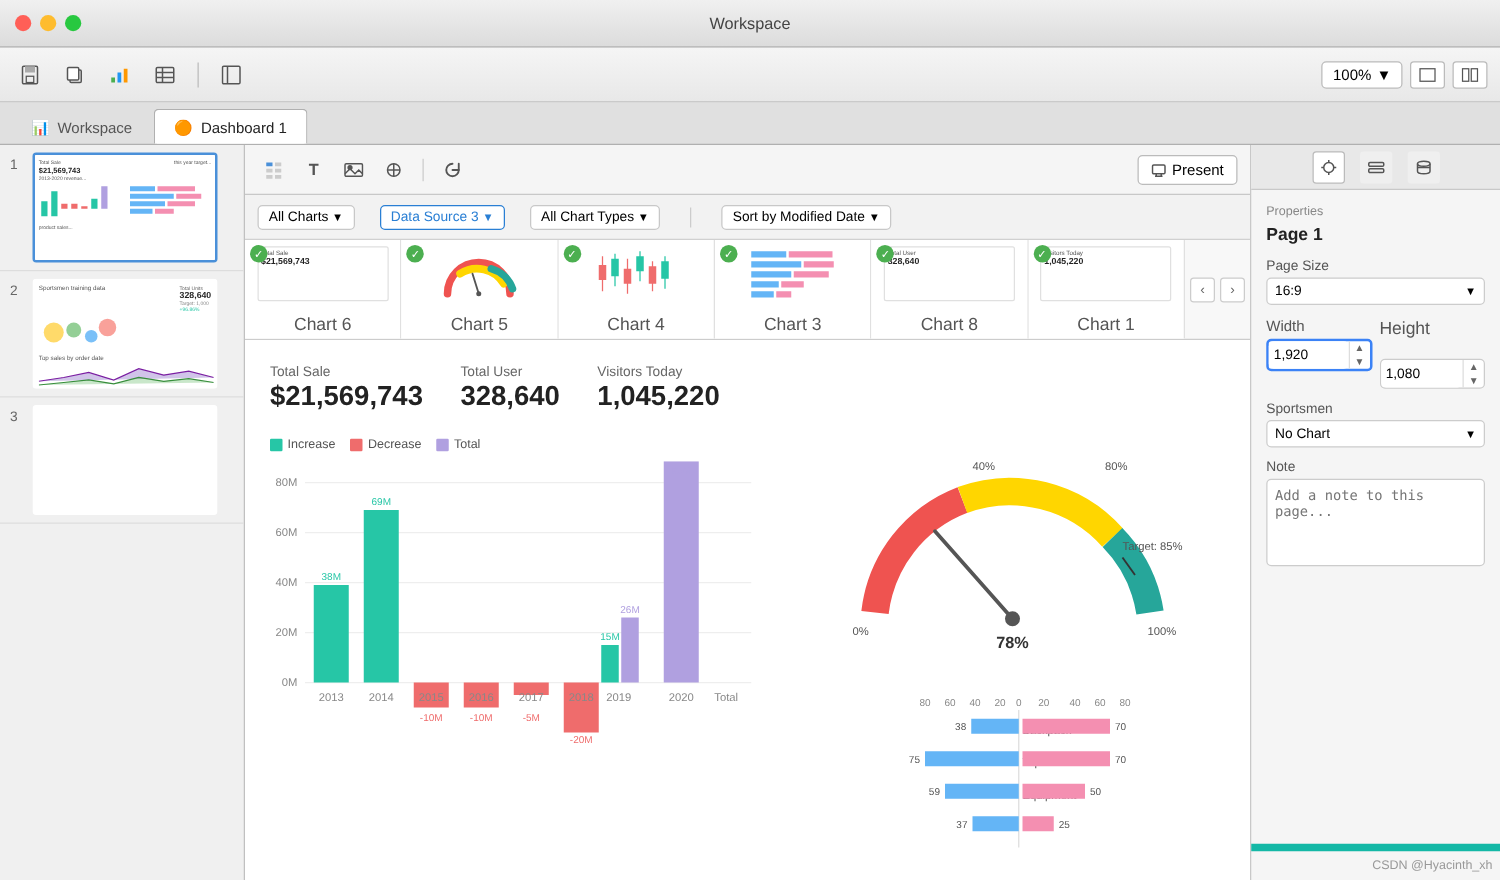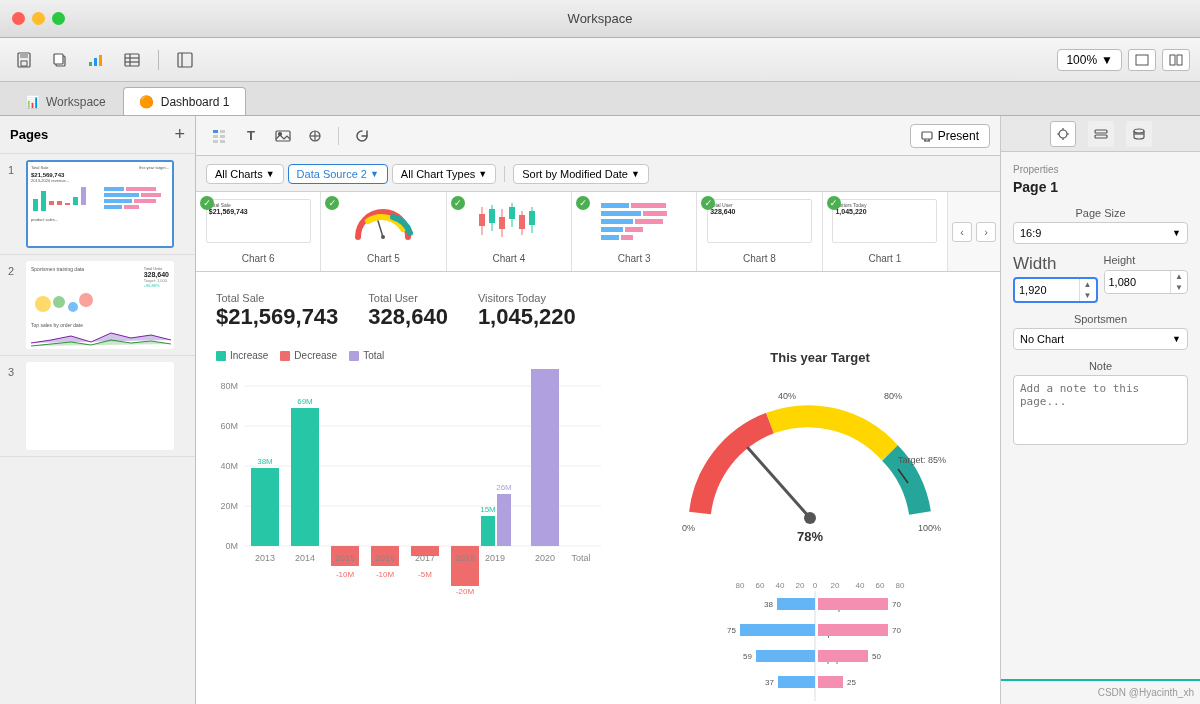--- a/index.html
+++ b/index.html
@@ -155,21 +155,21 @@
       display: flex;
       align-items: stretch;
     }
     .charts-filter-bar {
       height: 36px;
       background: #f2f2f2;
       border-bottom: 1px solid #d0d0d0;
       display: flex;
       align-items: center;
       padding: 0 10px;
-      gap: 4px;
+      gap: 20px;
     }
     .filter-btn {
       border: 1px solid #c8c8c8; border-radius: 4px;
       background: white; padding: 3px 8px;
       font-size: 11px; cursor: pointer;
       display: flex; align-items: center; gap: 3px;
     }
     .filter-btn.active { color: #2a7fd4; border-color: #2a7fd4; }
     .filter-sep { width: 1px; height: 16px; background: #ccc; margin: 0 4px; }
 
@@ -194,21 +194,21 @@
       background: white;
       display: flex;
       flex-direction: column;
       align-items: center;
       justify-content: center;
       cursor: pointer;
       padding: 4px;
       position: relative;
     }
     .chart-card-inner { width: 100%; height: 52px; display: flex; flex-direction: column; align-items: center; }
-    .chart-label { font-size: 10px; color: #555; margin-top: 2px; }
+    .chart-label { font-size: 14px; color: #555; margin-top: 2px; }
     .check-badge {
       position: absolute; top: 4px; left: 4px;
       width: 14px; height: 14px;
       background: #4CAF50; border-radius: 50%;
       color: white; font-size: 9px;
       display: flex; align-items: center; justify-content: center;
     }
 
     
     .dashboard-canvas {
@@ -239,21 +239,21 @@
       width: 26px; height: 26px;
       display: flex; align-items: center; justify-content: center;
       border: 1px solid transparent; border-radius: 3px;
       cursor: pointer; color: #555; font-size: 13px;
     }
     .rp-tab-btn.active { background: white; border-color: #bbb; }
     .rp-content { padding: 12px; flex: 1; overflow-y: auto; }
     .rp-section-label { font-size: 10px; color: #888; margin-bottom: 4px; font-weight: 500; }
     .rp-title { font-size: 14px; font-weight: 600; color: #222; margin-bottom: 12px; }
     .rp-row { margin-bottom: 10px; }
-    .rp-row label { font-size: 11px; color: #555; display: block; margin-bottom: 3px; text-align: center; }
+    .rp-row label { font-size: 11px; color: #555; display: block; margin-bottom: 3px; }
     .rp-select {
       width: 100%; border: 1px solid #ccc; border-radius: 4px;
       background: white; padding: 4px 6px; font-size: 11px;
       display: flex; align-items: center; justify-content: space-between;
       cursor: pointer;
     }
     .rp-number-row { display: flex; gap: 6px; }
     .rp-number-field {
       flex: 1;
     }
@@ -364,24 +364,20 @@
   </div>
   <div class="tab active">
     <span>🟠</span>
     <span>Dashboard 1</span>
   </div>
 </div>
 
 <div class="main-layout">
 
   <div class="pages-panel">
-    <div class="pages-header">
-      <span>Pages</span>
-      <button style="border:none;background:transparent;font-size:18px;cursor:pointer;color:#555;">+</button>
-    </div>
     <div class="pages-list">
 
       <div class="page-item active">
         <span class="page-num">1</span>
         <div class="page-thumb">
           <div style="width:100%;height:100%;background:white;padding:3px;overflow:hidden;">
 
             <div style="display:flex;justify-content:space-between;margin-bottom:2px;">
               <div style="font-size:4px;color:#555;">Total Sale</div>
               <div style="font-size:4px;color:#555;">this year target...</div>
@@ -503,21 +499,21 @@
         <span>Present</span>
       </button>
     </div>
 
     <div class="charts-filter-bar">
       <button class="filter-btn">
         <span>All Charts</span>
         <span style="font-size:9px;">▼</span>
       </button>
       <button class="filter-btn active" style="color:#2a7fd4;border-color:#2a7fd4;">
-        <span>Data Source 2</span>
+        <span>Data Source 3</span>
         <span style="font-size:9px;">▼</span>
       </button>
       <button class="filter-btn">
         <span>All Chart Types</span>
         <span style="font-size:9px;">▼</span>
       </button>
       <div class="filter-sep"></div>
       <button class="filter-btn">
         <span>Sort by Modified Date</span>
         <span style="font-size:9px;">▼</span>
@@ -706,21 +702,20 @@
             <text x="249" y="192" font-size="9" fill="#888" text-anchor="middle">2018</text>
             <text x="279" y="192" font-size="9" fill="#888" text-anchor="middle">2019</text>
             <text x="329" y="192" font-size="9" fill="#888" text-anchor="middle">2020</text>
             <text x="365" y="192" font-size="9" fill="#888" text-anchor="middle">Total</text>
           </svg>
         </div>
 
         <div class="dashboard-right">
 
           <div style="margin-bottom:20px;">
-            <div class="chart-title" style="text-align:center;">This year Target</div>
             <svg width="300" height="180" viewBox="0 0 300 180">
 
               <path d="M 40 140 A 110 110 0 0 1 110 50" fill="none" stroke="#ef5350" stroke-width="22" stroke-linecap="butt"></path>
 
               <path d="M 110 50 A 110 110 0 0 1 230 80" fill="none" stroke="#ffd600" stroke-width="22" stroke-linecap="butt"></path>
 
               <path d="M 230 80 A 110 110 0 0 1 260 140" fill="none" stroke="#26a69a" stroke-width="22" stroke-linecap="butt"></path>
 
               <text x="22" y="158" font-size="9" fill="#555">0%</text>
               <text x="118" y="26" font-size="9" fill="#555">40%</text>
@@ -818,33 +813,33 @@
       <div class="rp-row">
         <label>Page Size</label>
         <div class="rp-select">
           <span>16:9</span>
           <span style="font-size:9px;">▼</span>
         </div>
       </div>
 
       <div class="rp-number-row">
         <div class="rp-number-field">
-          <div style="font-size:17px;color:#555;margin-bottom:3px;">Width</div>
+          <div style="font-size:12px;color:#555;margin-bottom:3px;">Width</div>
           <div style="display:flex;border:2px solid #3b82f6;border-radius:4px;background:white;">
             <div class="rp-number-input" style="flex:1;border:none;padding:4px 4px;">
               <span>1,920</span>
             </div>
             <div style="display:flex;flex-direction:column;border-left:1px solid #ddd;padding:0 2px;">
               <span style="font-size:8px;color:#666;cursor:pointer;padding:1px 2px;">▲</span>
               <span style="font-size:8px;color:#666;cursor:pointer;padding:1px 2px;">▼</span>
             </div>
           </div>
         </div>
         <div class="rp-number-field">
-          <div style="font-size:11px;color:#555;margin-bottom:4px;">Height</div>
+          <div style="font-size:14px;color:#555;margin-bottom:17px;">Height</div>
           <div style="display:flex;border:1px solid #ccc;border-radius:4px;background:white;">
             <div class="rp-number-input" style="flex:1;border:none;padding:4px 4px;">
               <span>1,080</span>
             </div>
             <div style="display:flex;flex-direction:column;border-left:1px solid #ddd;padding:0 2px;">
               <span style="font-size:8px;color:#666;cursor:pointer;padding:1px 2px;">▲</span>
               <span style="font-size:8px;color:#666;cursor:pointer;padding:1px 2px;">▼</span>
             </div>
           </div>
         </div>
@@ -857,18 +852,18 @@
           <span style="font-size:9px;">▼</span>
         </div>
       </div>
 
       <div class="rp-row" style="margin-top:10px;">
         <label>Note</label>
         <textarea class="note-area" placeholder="Add a note to this page..." style=""></textarea>
       </div>
     </div>
 
-    <div style="padding:6px;text-align:right;font-size:10px;color:#999;border-top:2px solid #14b8a6;">
+    <div style="padding:6px;text-align:right;font-size:10px;color:#999;border-top:6px solid #14b8a6;">
       <span>CSDN @Hyacinth_xh</span>
     </div>
   </div>
 
 </div>
 
 </body></html>

